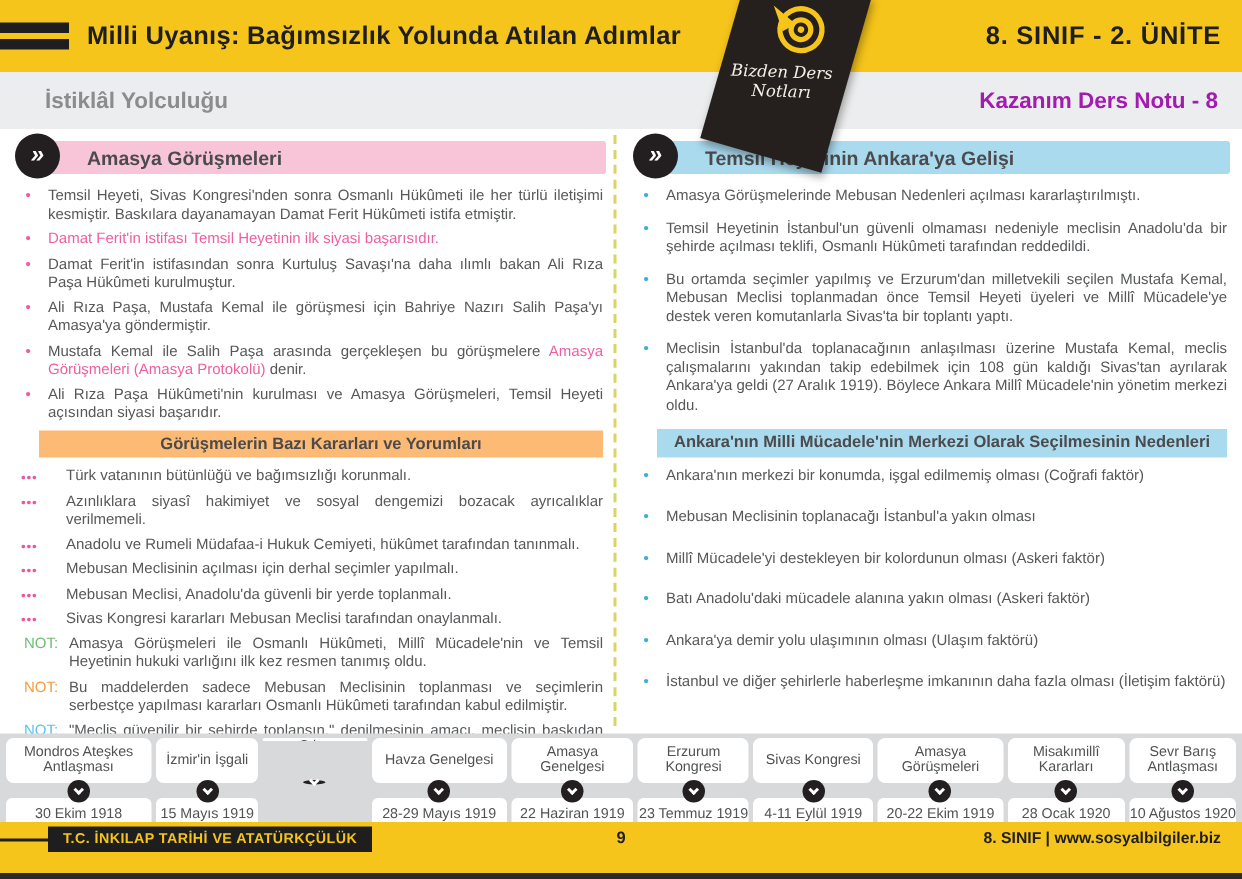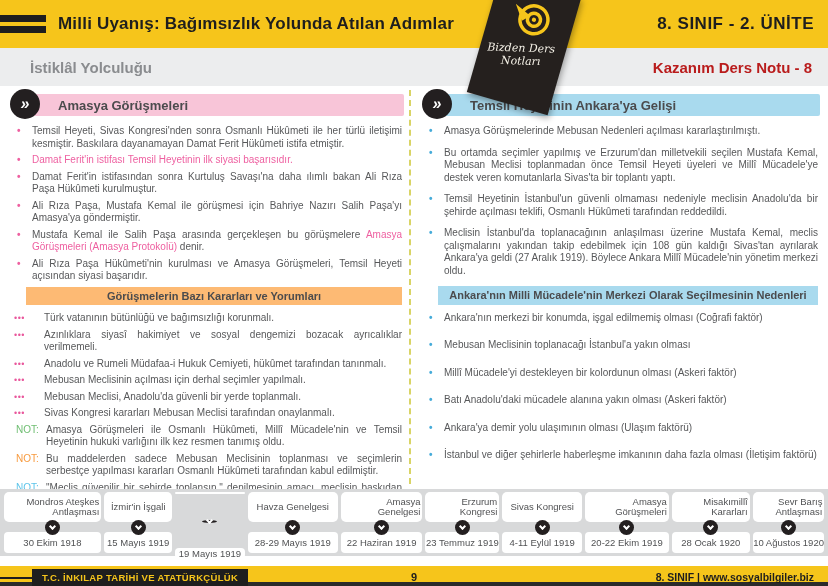--- a/index.html
+++ b/index.html
@@ -8,21 +8,21 @@
     background:#ffffff; font-family:"Liberation Sans", sans-serif;
   }
   
   .band-yellow{position:absolute;top:0;left:0;right:0;height:48px;background:#F6C51B;display:flex;align-items:center;z-index:1;}
   .menu-icon{position:absolute;left:0;top:15px;width:46px;height:18px;}
   .menu-icon .bar{width:46px;height:7px;background:#1E1E1E;margin-bottom:4px;}
   .header-title{margin-left:58px;font-size:17px;font-weight:bold;color:#1E1E1E;letter-spacing:.2px;}
   .grade-unit{position:absolute;right:14px;font-size:17px;font-weight:bold;color:#1E1E1E;letter-spacing:.5px;}
   .band-gray{position:absolute;top:48px;left:0;right:0;height:38px;background:#ECEDEE;display:flex;align-items:center;justify-content:space-between;padding:0 16px 0 30px;z-index:1;}
   .subtitle{font-size:15px;font-weight:bold;color:#8A8C8F;}
-  .note-number{font-size:15px;font-weight:bold;color:#b91c1c;}
+  .note-number{font-size:15px;font-weight:bold;color:#a21caf;}
   
   .brand-badge{position:absolute;left:482px;top:-16px;width:84px;height:122px;background:#25201E;transform:rotate(16deg);z-index:6;display:flex;flex-direction:column;align-items:center;padding-top:14px;box-shadow:2px 3px 6px rgba(0,0,0,.35);}
   .badge-text{margin-top:5px;color:#F4F0E6;font-family:"DejaVu Serif",serif;font-style:italic;font-size:11px;line-height:1.15;text-align:center;transform:rotate(-14deg);}
   
   .col{position:absolute;top:94px;}
   .col-left{left:8px;width:396px;}
   .col-right{left:420px;width:400px;}
   .divider{position:absolute;left:409px;top:90px;height:394px;border-left:2px dashed #D9D465;}
   .sec-head{position:relative;margin-left:22px;height:22px;display:flex;align-items:center;padding-left:28px;font-weight:bold;font-size:13px;color:#4B4B4D;border-radius:2px;}
   .sec-head.pinkbg{background:#F8C5D8;}
@@ -52,26 +52,26 @@
   .tl-item:nth-child(2){flex-basis:60px;}
   .tl-item:nth-child(3){flex-basis:62px;gap:28px;}
   .tl-item:nth-child(4){flex-basis:82px;}
   .tl-item:nth-child(5){flex-basis:74px;}
   .tl-item:nth-child(6){flex-basis:66px;}
   .tl-item:nth-child(7){flex-basis:72px;}
   .tl-item:nth-child(8){flex-basis:76px;}
   .tl-item:nth-child(9){flex-basis:70px;}
   .tl-item:nth-child(10){flex-basis:64px;}
   .tl-item:nth-child(11){flex-basis:76px;}
-  .tl-title{width:100%;height:30px;background:#fff;border-radius:5px;display:flex;align-items:center;justify-content:center;text-align:right;font-size:9.5px;line-height:10.5px;color:#515254;padding:1px 2px;overflow:hidden;}
+  .tl-title{width:100%;height:30px;background:#fff;border-radius:5px;display:flex;align-items:center;justify-content:center;text-align:center;font-size:9.5px;line-height:10.5px;color:#515254;padding:1px 2px;overflow:hidden;}
   .tl-circle{width:15px;height:15px;background:#231F20;border-radius:50%;margin:-2px 0;z-index:2;display:flex;align-items:center;justify-content:center;}
   .chev{display:block;width:5px;height:5px;border-right:2px solid #fff;border-bottom:2px solid #fff;transform:rotate(45deg);margin-top:-2px;}
   .tl-date{width:100%;flex:1;margin-top:-1px;background:#fff;border-radius:4px;display:flex;align-items:center;justify-content:center;font-size:9.5px;color:#515254;white-space:nowrap;padding:0 2px;}
   
-  .footer{position:absolute;left:0;right:0;bottom:0;height:20px;background:#F6C51B;border-bottom:4px solid #2B2B2B;}
+  .footer{position:absolute;left:0;right:0;bottom:0;height:38px;background:#F6C51B;border-bottom:4px solid #2B2B2B;}
   .footer-line{position:absolute;left:0;top:11px;width:34px;height:2px;background:#1E1E1E;}
   .footer-box{position:absolute;left:32px;top:3px;background:#1E1E1E;color:#F6C51B;font-size:9.5px;font-weight:bold;padding:3px 10px;letter-spacing:.3px;}
   .footer-page{position:absolute;left:0;right:0;top:5px;text-align:center;font-size:11px;font-weight:bold;color:#1E1E1E;}
   .footer-site{position:absolute;right:14px;top:5px;font-size:10.5px;font-weight:bold;color:#1E1E1E;}
 </style>
 </head>
 <body>
 
 <div class="band-yellow">
   <div class="menu-icon">
@@ -125,22 +125,22 @@
 
 <div class="divider"></div>
 
 <div class="col col-right">
   <div class="sec-head bluebg">
     <span class="sec-badge">»</span>
     <span>Temsil Heyetinin Ankara'ya Gelişi</span>
   </div>
   <div class="list">
     <div class="li"><span>Amasya Görüşmelerinde Mebusan Nedenleri açılması kararlaştırılmıştı.</span></div>
+    <div class="li"><span>Temsil Heyetinin İstanbul'un güvenli olmaması nedeniyle meclisin Anadolu'da bir şehirde açılması teklifi, Osmanlı Hükûmeti tarafından reddedildi.</span></div>
     <div class="li"><span>Bu ortamda seçimler yapılmış ve Erzurum'dan milletvekili seçilen Mustafa Kemal, Mebusan Meclisi toplanmadan önce Temsil Heyeti üyeleri ve Millî Mücadele'ye destek veren komutanlarla Sivas'ta bir toplantı yaptı.</span></div>
-    <div class="li"><span>Temsil Heyetinin İstanbul'un güvenli olmaması nedeniyle meclisin Anadolu'da bir şehirde açılması teklifi, Osmanlı Hükûmeti tarafından reddedildi.</span></div>
     <div class="li"><span>Meclisin İstanbul'da toplanacağının anlaşılması üzerine Mustafa Kemal, meclis çalışmalarını yakından takip edebilmek için 108 gün kaldığı Sivas'tan ayrılarak Ankara'ya geldi (27 Aralık 1919). Böylece Ankara Millî Mücadele'nin yönetim merkezi oldu.</span></div>
     <div class="sub-head bluebg2">Ankara'nın Milli Mücadele'nin Merkezi Olarak Seçilmesinin Nedenleri</div>
     <div class="reasons">
       <div class="li"><span>Ankara'nın merkezi bir konumda, işgal edilmemiş olması (Coğrafi faktör)</span></div>
       <div class="li"><span>Mebusan Meclisinin toplanacağı İstanbul'a yakın olması</span></div>
       <div class="li"><span>Millî Mücadele'yi destekleyen bir kolordunun olması (Askeri faktör)</span></div>
       <div class="li"><span>Batı Anadolu'daki mücadele alanına yakın olması (Askeri faktör)</span></div>
       <div class="li"><span>Ankara'ya demir yolu ulaşımının olması (Ulaşım faktörü)</span></div>
       <div class="li"><span>İstanbul ve diğer şehirlerle haberleşme imkanının daha fazla olması (İletişim faktörü)</span></div>
     </div>

